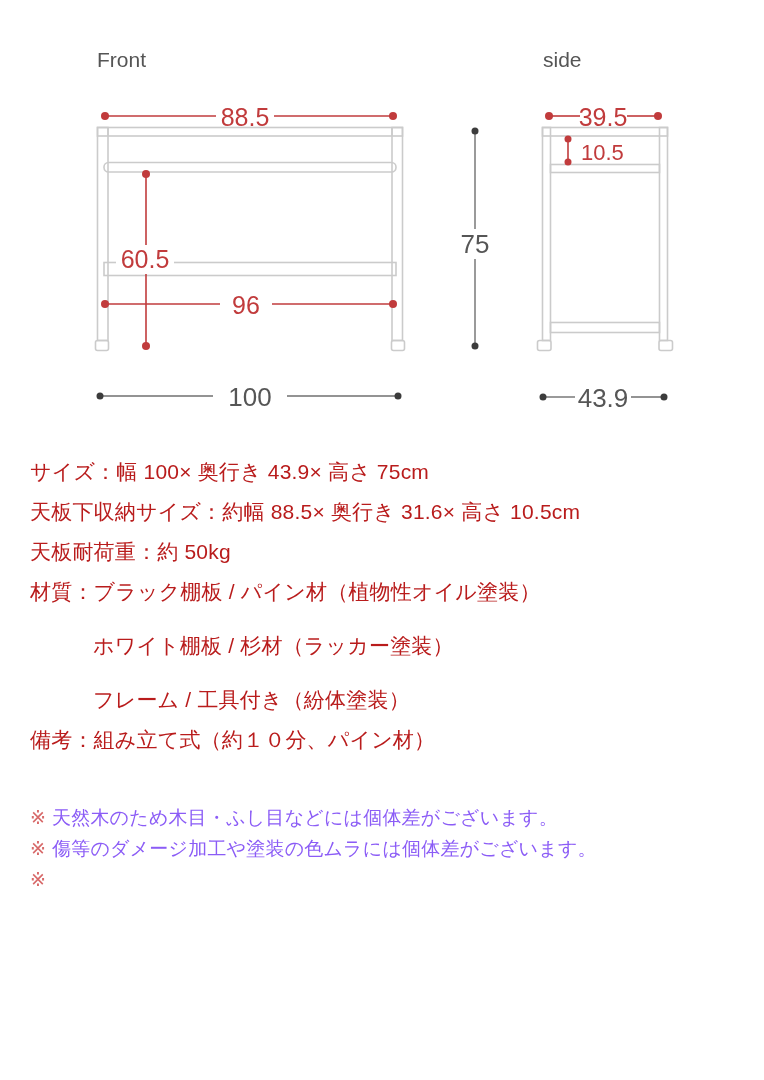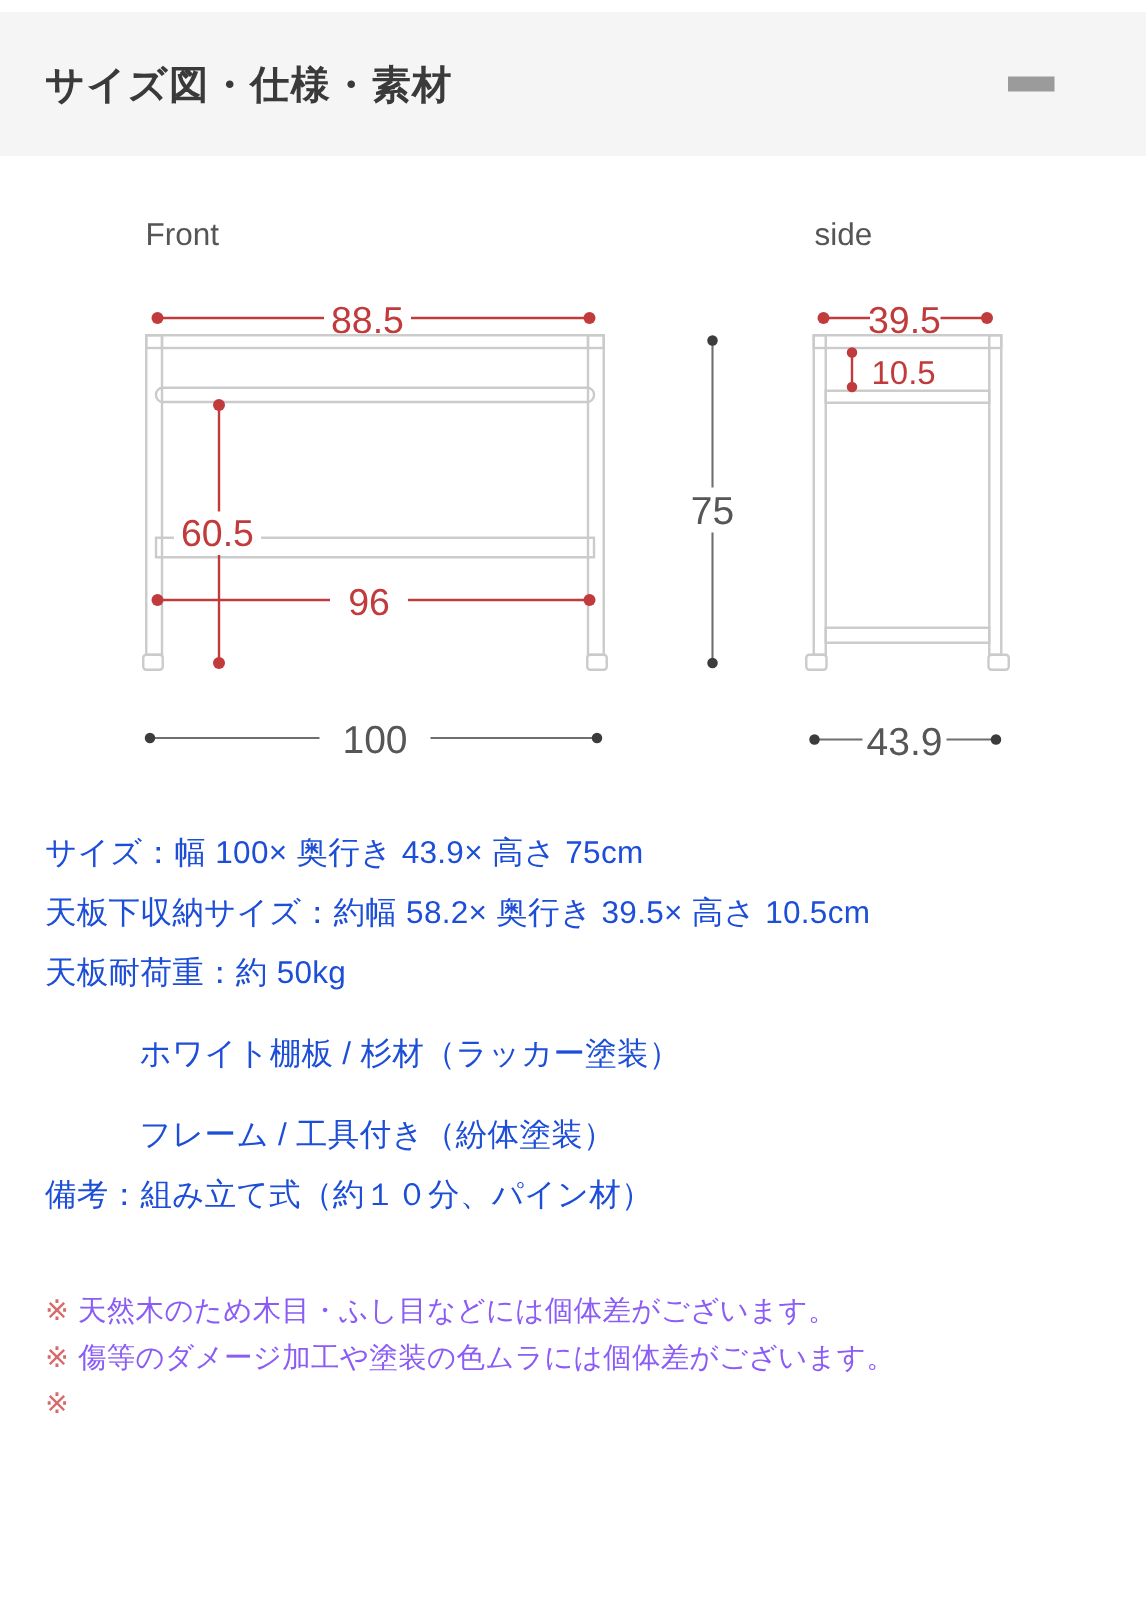--- a/index.html
+++ b/index.html
@@ -30,42 +30,36 @@
   .dim-red-line{stroke:#c13b3c;stroke-width:1.6;}
   .dim-red-dot{fill:#c13b3c;}
   .num-red{font-size:25px;fill:#c13b3c;}
   .num-red-sm{font-size:22px;fill:#c13b3c;}
   .dim-gray-line{stroke:#6f6f6f;stroke-width:1.4;}
   .dim-gray-dot{fill:#3c3c3c;}
   .num-gray{font-size:26px;fill:#565656;}
   .mask{fill:#ffffff;}
   .specs{margin:22px 30px 0 30px;}
   .spec-line{
-    margin:0;font-size:21px;line-height:40px;color:#1d4ed8;
+    margin:0;font-size:21px;line-height:40px;color:#b91c1c;
     white-space:nowrap;letter-spacing:0.2px;
   }
   .spec-line.indent{padding-left:63px;margin-top:14px;}
   .notes{margin:42px 30px 0 30px;}
   .note{display:flex;align-items:flex-start;font-size:19px;line-height:31px;}
   .note-mark{color:#d86a6a;width:22px;flex:0 0 22px;}
   .note-text{color:#8b5cf6;max-width:600px;letter-spacing:0.2px;}
 </style>
 </head>
 <body>
 
 <div class="page">
 
   <div class="top-strip"></div>
 
-  <header class="section-header">
-    <h2 class="section-title">サイズ図・仕様・素材</h2>
-    <button class="collapse-btn">
-      <span class="minus-bar"></span>
-    </button>
-  </header>
 
   <div class="diagram-wrap">
     <svg width="764" height="392" viewBox="0 0 764 392">
 
       <g>
         <text x="97" y="33" class="view-label">Front</text>
 
         <g class="outline">
           <rect x="97.5" y="93.5" width="305" height="8.5"></rect>
           <line x1="108" y1="93.5" x2="108" y2="102"></line>
@@ -153,22 +147,23 @@
           <circle class="dim-gray-dot" cx="543" cy="363" r="3.5"></circle>
           <circle class="dim-gray-dot" cx="664" cy="363" r="3.5"></circle>
           <text x="603" y="373" text-anchor="middle" class="num-gray">43.9</text>
         </g>
       </g>
     </svg>
   </div>
 
   <section class="specs">
     <p class="spec-line">サイズ：幅 100× 奥行き 43.9× 高さ 75cm</p>
-    <p class="spec-line">天板下収納サイズ：約幅 58.2× 奥行き 39.5× 高さ 10.5cm</p>
+    <p class="spec-line">天板下収納サイズ：約幅 88.5× 奥行き 31.6× 高さ 10.5cm</p>
     <p class="spec-line">天板耐荷重：約 50kg</p>
+    <p class="spec-line">材質：ブラック棚板 / パイン材（植物性オイル塗装）</p>
     <p class="spec-line indent">ホワイト棚板 / 杉材（ラッカー塗装）</p>
     <p class="spec-line indent">フレーム / 工具付き（紛体塗装）</p>
     <p class="spec-line">備考：組み立て式（約１０分、パイン材）</p>
   </section>
 
   <section class="notes">
     <div class="note">
       <span class="note-mark">※</span>
       <span class="note-text">天然木のため木目・ふし目などには個体差がございます。</span>
     </div>

